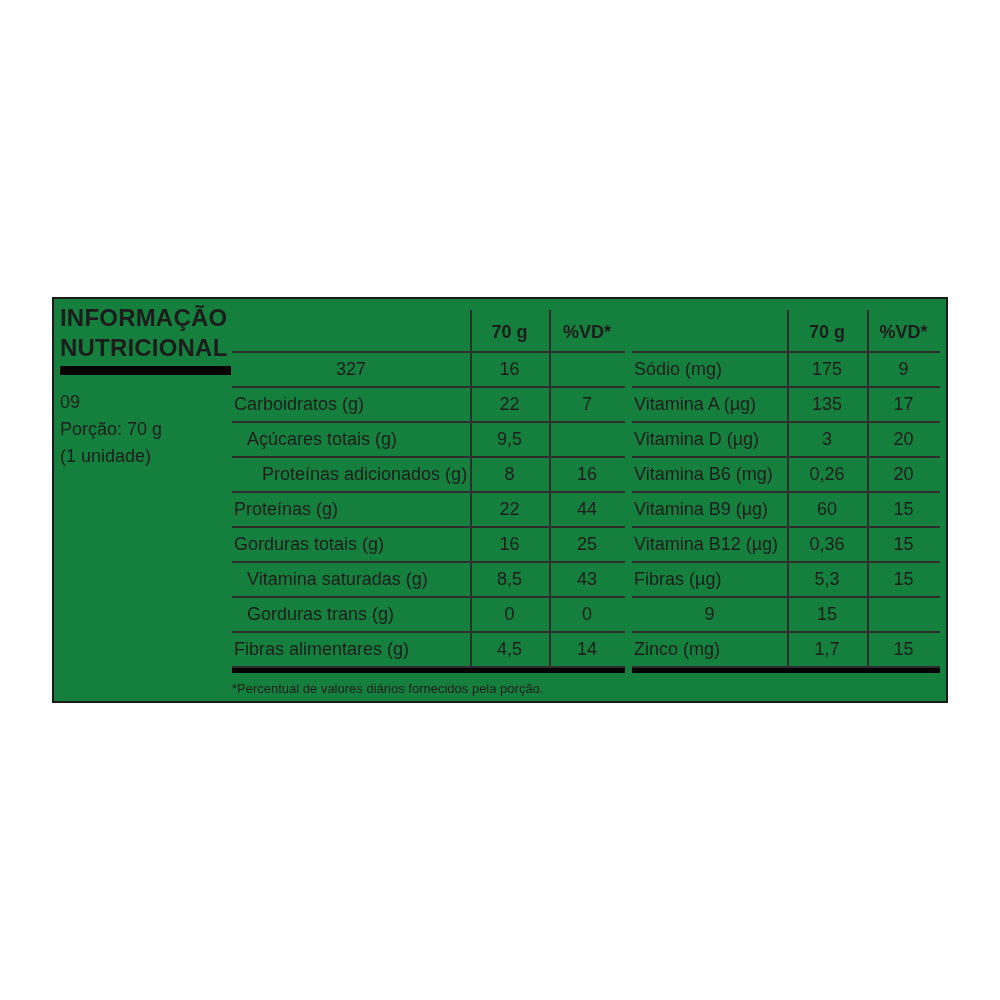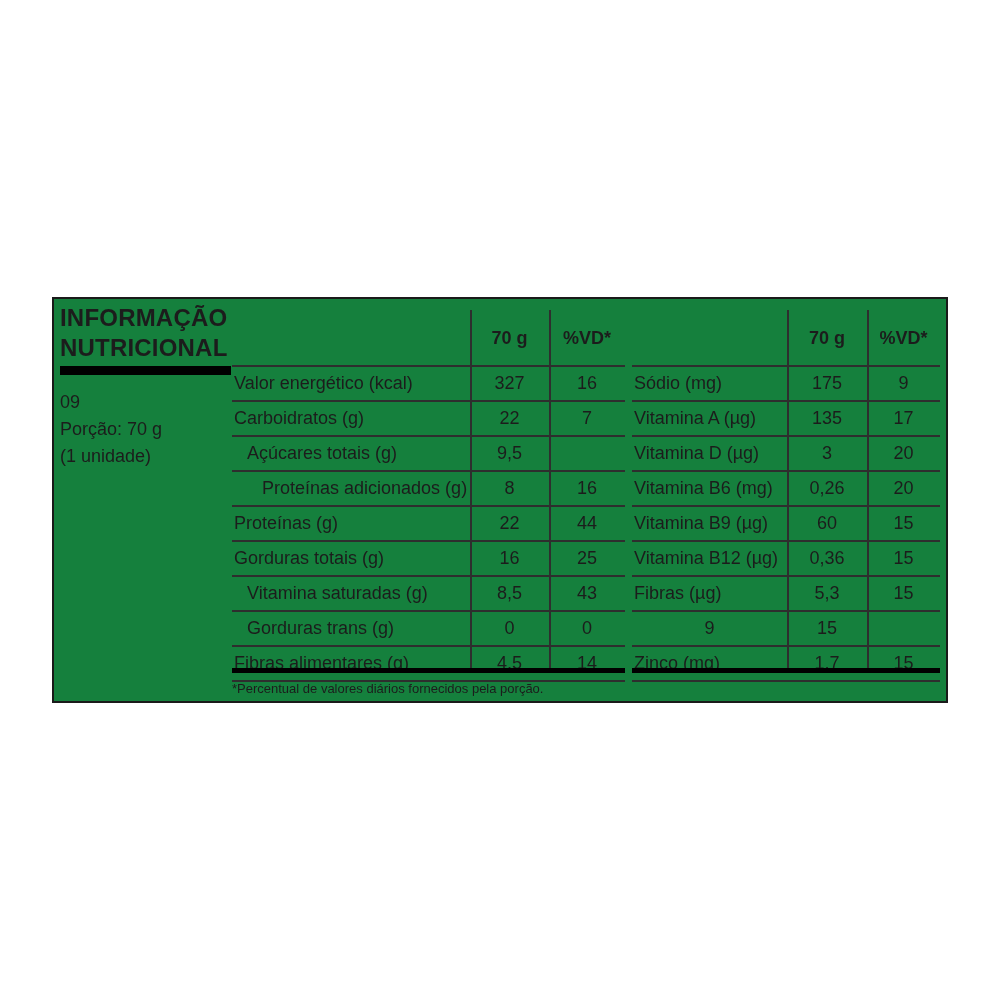--- a/index.html
+++ b/index.html
@@ -78,23 +78,23 @@
   .trow {
     display: grid;
     box-sizing: border-box;
     border-bottom: 2px solid #2e2e2e;
     height: 35px;
     align-items: center;
   }
   .ntable-left  .trow { grid-template-columns: 238px 79px 76px; }
   .ntable-right .trow { grid-template-columns: 155px 80px 73px; }
   .trow.thead {
-    height: 68px;
+    height: 54px;
     align-items: end;
-    padding-bottom: 12px;
+    padding-bottom: 4px;
   }
   .tcell {
     font-size: 18px;
     line-height: 31px;
     overflow: hidden;
     white-space: nowrap;
   }
   .thead .tcell {
     font-weight: bold;
     line-height: 30px;
@@ -142,21 +142,20 @@
       <div class="vline v1"></div>
       <div class="vline v2"></div>
 
       <div class="trow thead">
         <div class="tcell lbl"></div>
         <div class="tcell val">70 g</div>
         <div class="tcell val">%VD*</div>
       </div>
 
       <div class="trow">
-        <div class="tcell lbl">Valor energético (kcal)</div>
         <div class="tcell val">327</div>
         <div class="tcell val">16</div>
       </div>
       <div class="trow">
         <div class="tcell lbl">Carboidratos (g)</div>
         <div class="tcell val">22</div>
         <div class="tcell val">7</div>
       </div>
       <div class="trow">
         <div class="tcell lbl ind1">Açúcares totais (g)</div>

